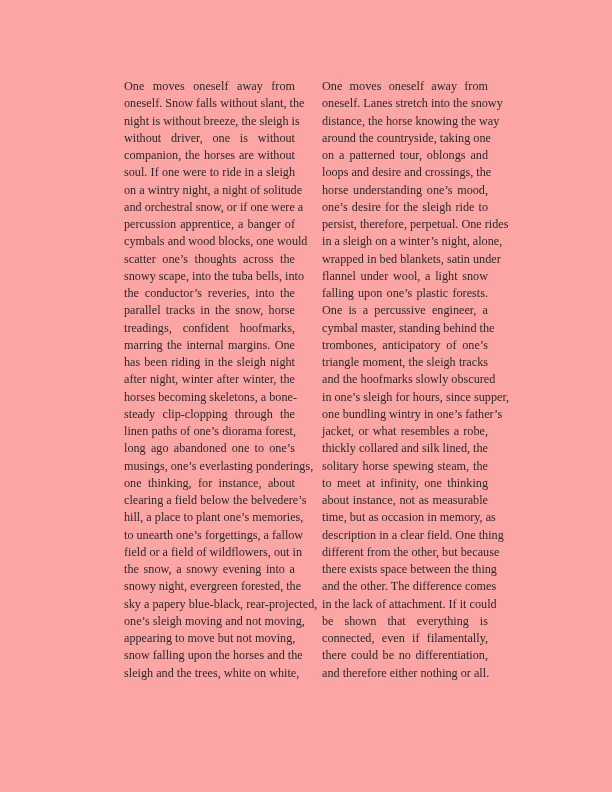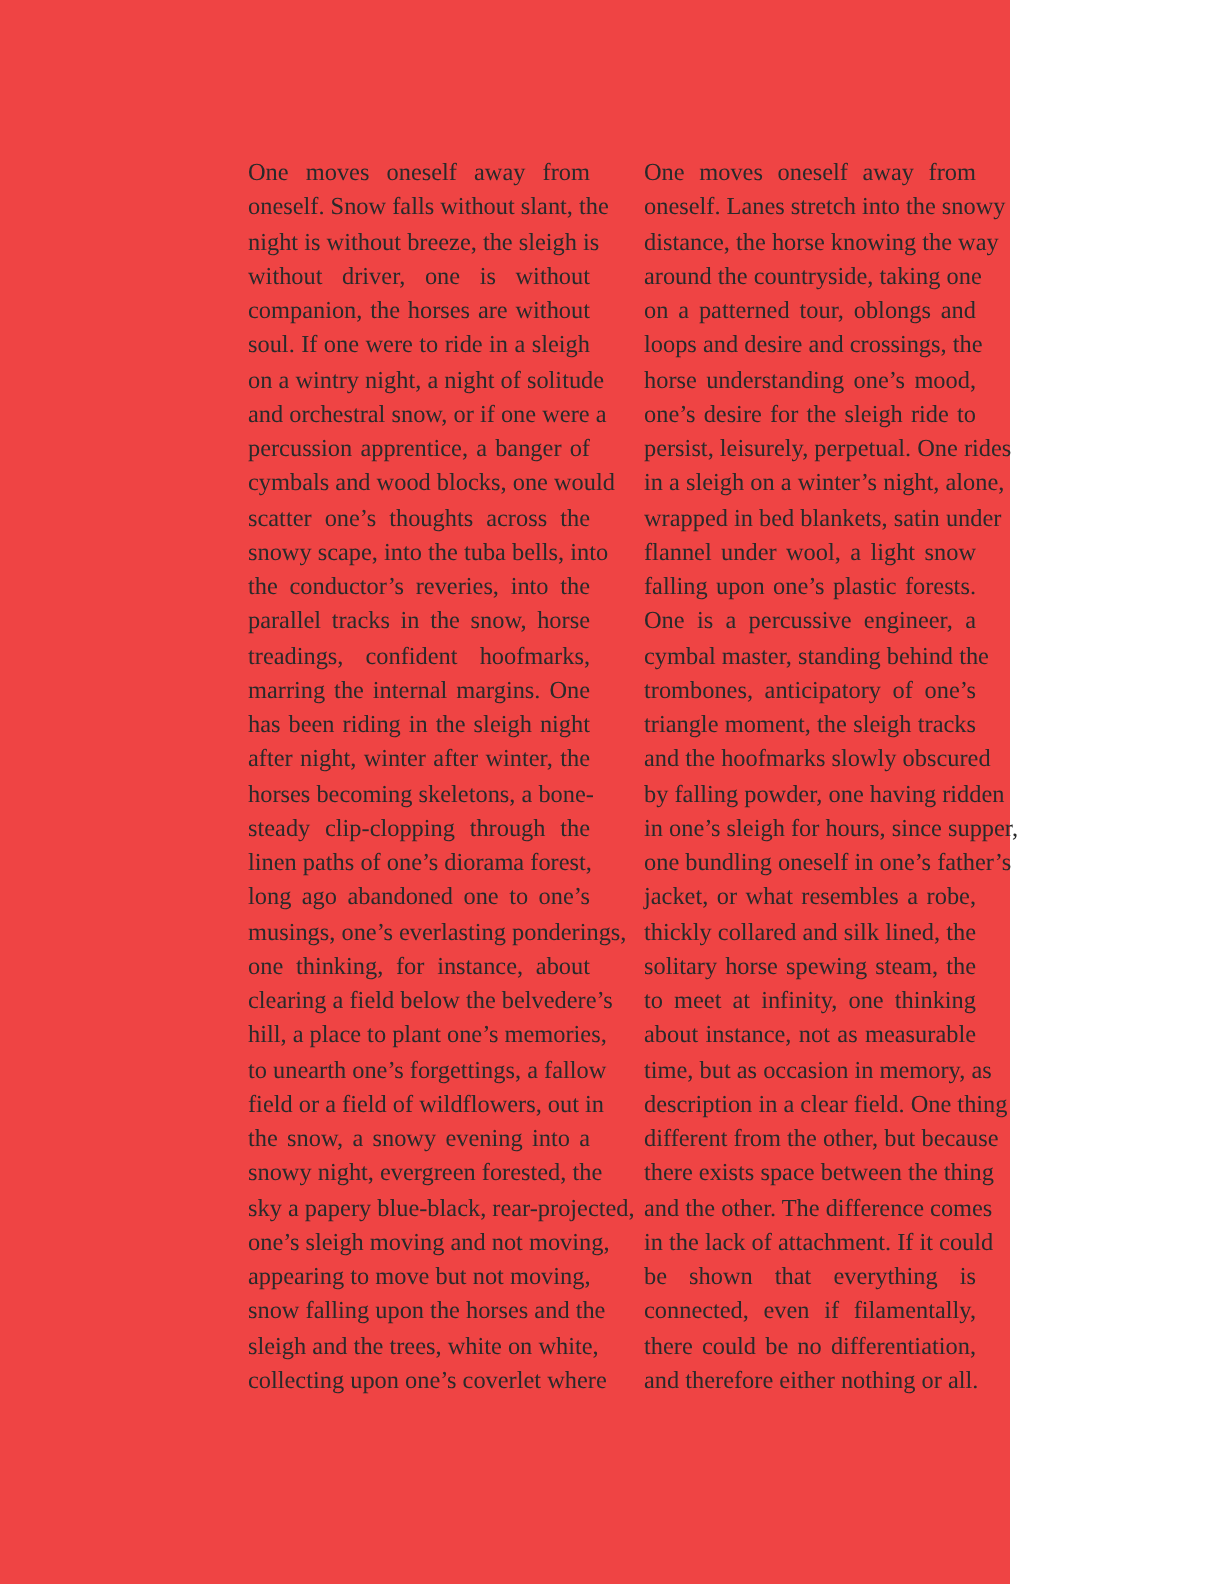--- a/index.html
+++ b/index.html
@@ -9,23 +9,23 @@
     }
     body {
       width: 612px;
       height: 792px;
       position: relative;
       overflow: hidden;
     }
     .page {
       position: absolute;
       left: 0; top: 0;
-      width: 505px;
+      width: 612px;
       height: 792px;
-      background: #ef4444;
+      background: #fca5a5;
     }
     .column {
       position: absolute;
       top: 78px;
       font-family: "Liberation Serif", "DejaVu Serif", serif;
       font-size: 12.2px;
       color: #2a2a2a;
     }
     .col-left { left: 124px; width: 171px; }
     .col-right { left: 322px; width: 166px; }
@@ -71,44 +71,42 @@
       <span class="line">hill, a place to plant one’s memories,</span>
       <span class="line">to unearth one’s forgettings, a fallow</span>
       <span class="line">field or a field of wildflowers, out in</span>
       <span class="line">the snow, a snowy evening into a</span>
       <span class="line">snowy night, evergreen forested, the</span>
       <span class="line">sky a papery blue-black, rear-projected,</span>
       <span class="line">one’s sleigh moving and not moving,</span>
       <span class="line">appearing to move but not moving,</span>
       <span class="line">snow falling upon the horses and the</span>
       <span class="line">sleigh and the trees, white on white,</span>
-      <span class="line">collecting upon one’s coverlet where</span>
     </div>
   <div class="column col-right" id="col-1">
       <span class="line">One moves oneself away from</span>
       <span class="line">oneself. Lanes stretch into the snowy</span>
       <span class="line">distance, the horse knowing the way</span>
       <span class="line">around the countryside, taking one</span>
       <span class="line">on a patterned tour, oblongs and</span>
       <span class="line">loops and desire and crossings, the</span>
       <span class="line">horse understanding one’s mood,</span>
       <span class="line">one’s desire for the sleigh ride to</span>
-      <span class="line">persist, leisurely, perpetual. One rides</span>
+      <span class="line">persist, therefore, perpetual. One rides</span>
       <span class="line">in a sleigh on a winter’s night, alone,</span>
       <span class="line">wrapped in bed blankets, satin under</span>
       <span class="line">flannel under wool, a light snow</span>
       <span class="line">falling upon one’s plastic forests.</span>
       <span class="line">One is a percussive engineer, a</span>
       <span class="line">cymbal master, standing behind the</span>
       <span class="line">trombones, anticipatory of one’s</span>
       <span class="line">triangle moment, the sleigh tracks</span>
       <span class="line">and the hoofmarks slowly obscured</span>
-      <span class="line">by falling powder, one having ridden</span>
       <span class="line">in one’s sleigh for hours, since supper,</span>
-      <span class="line">one bundling oneself in one’s father’s</span>
+      <span class="line">one bundling wintry in one’s father’s</span>
       <span class="line">jacket, or what resembles a robe,</span>
       <span class="line">thickly collared and silk lined, the</span>
       <span class="line">solitary horse spewing steam, the</span>
       <span class="line">to meet at infinity, one thinking</span>
       <span class="line">about instance, not as measurable</span>
       <span class="line">time, but as occasion in memory, as</span>
       <span class="line">description in a clear field. One thing</span>
       <span class="line">different from the other, but because</span>
       <span class="line">there exists space between the thing</span>
       <span class="line">and the other. The difference comes</span>

